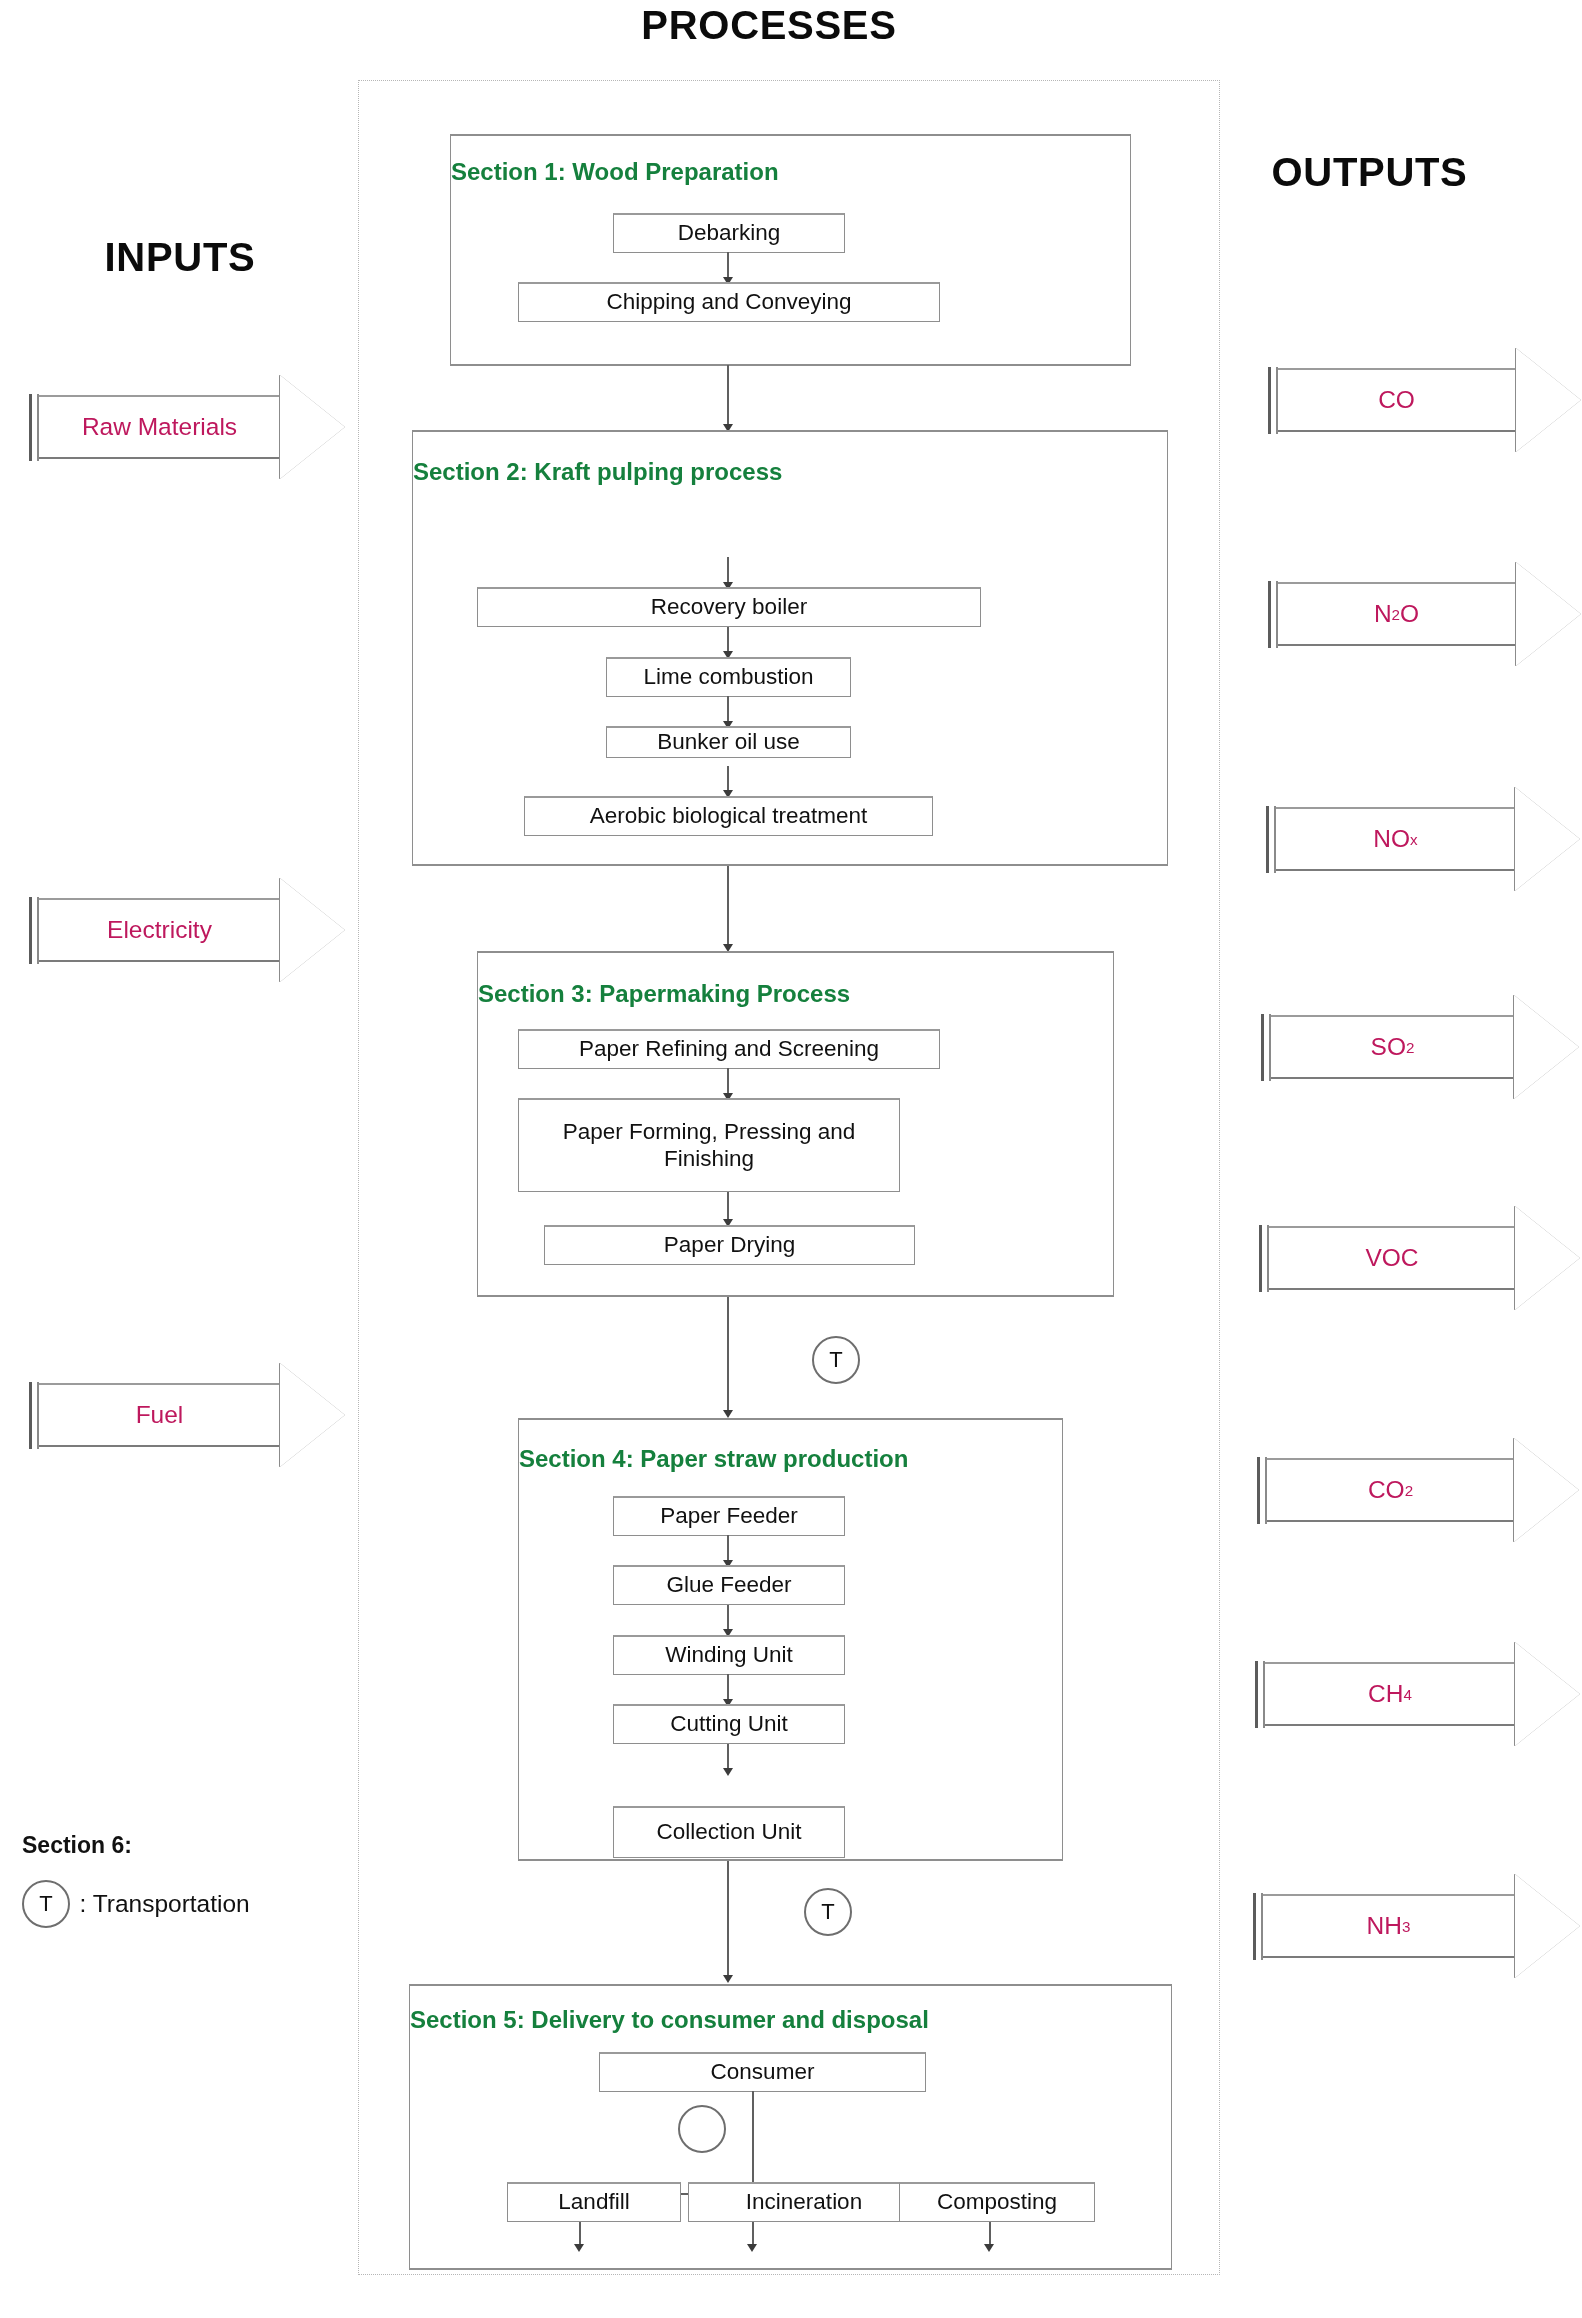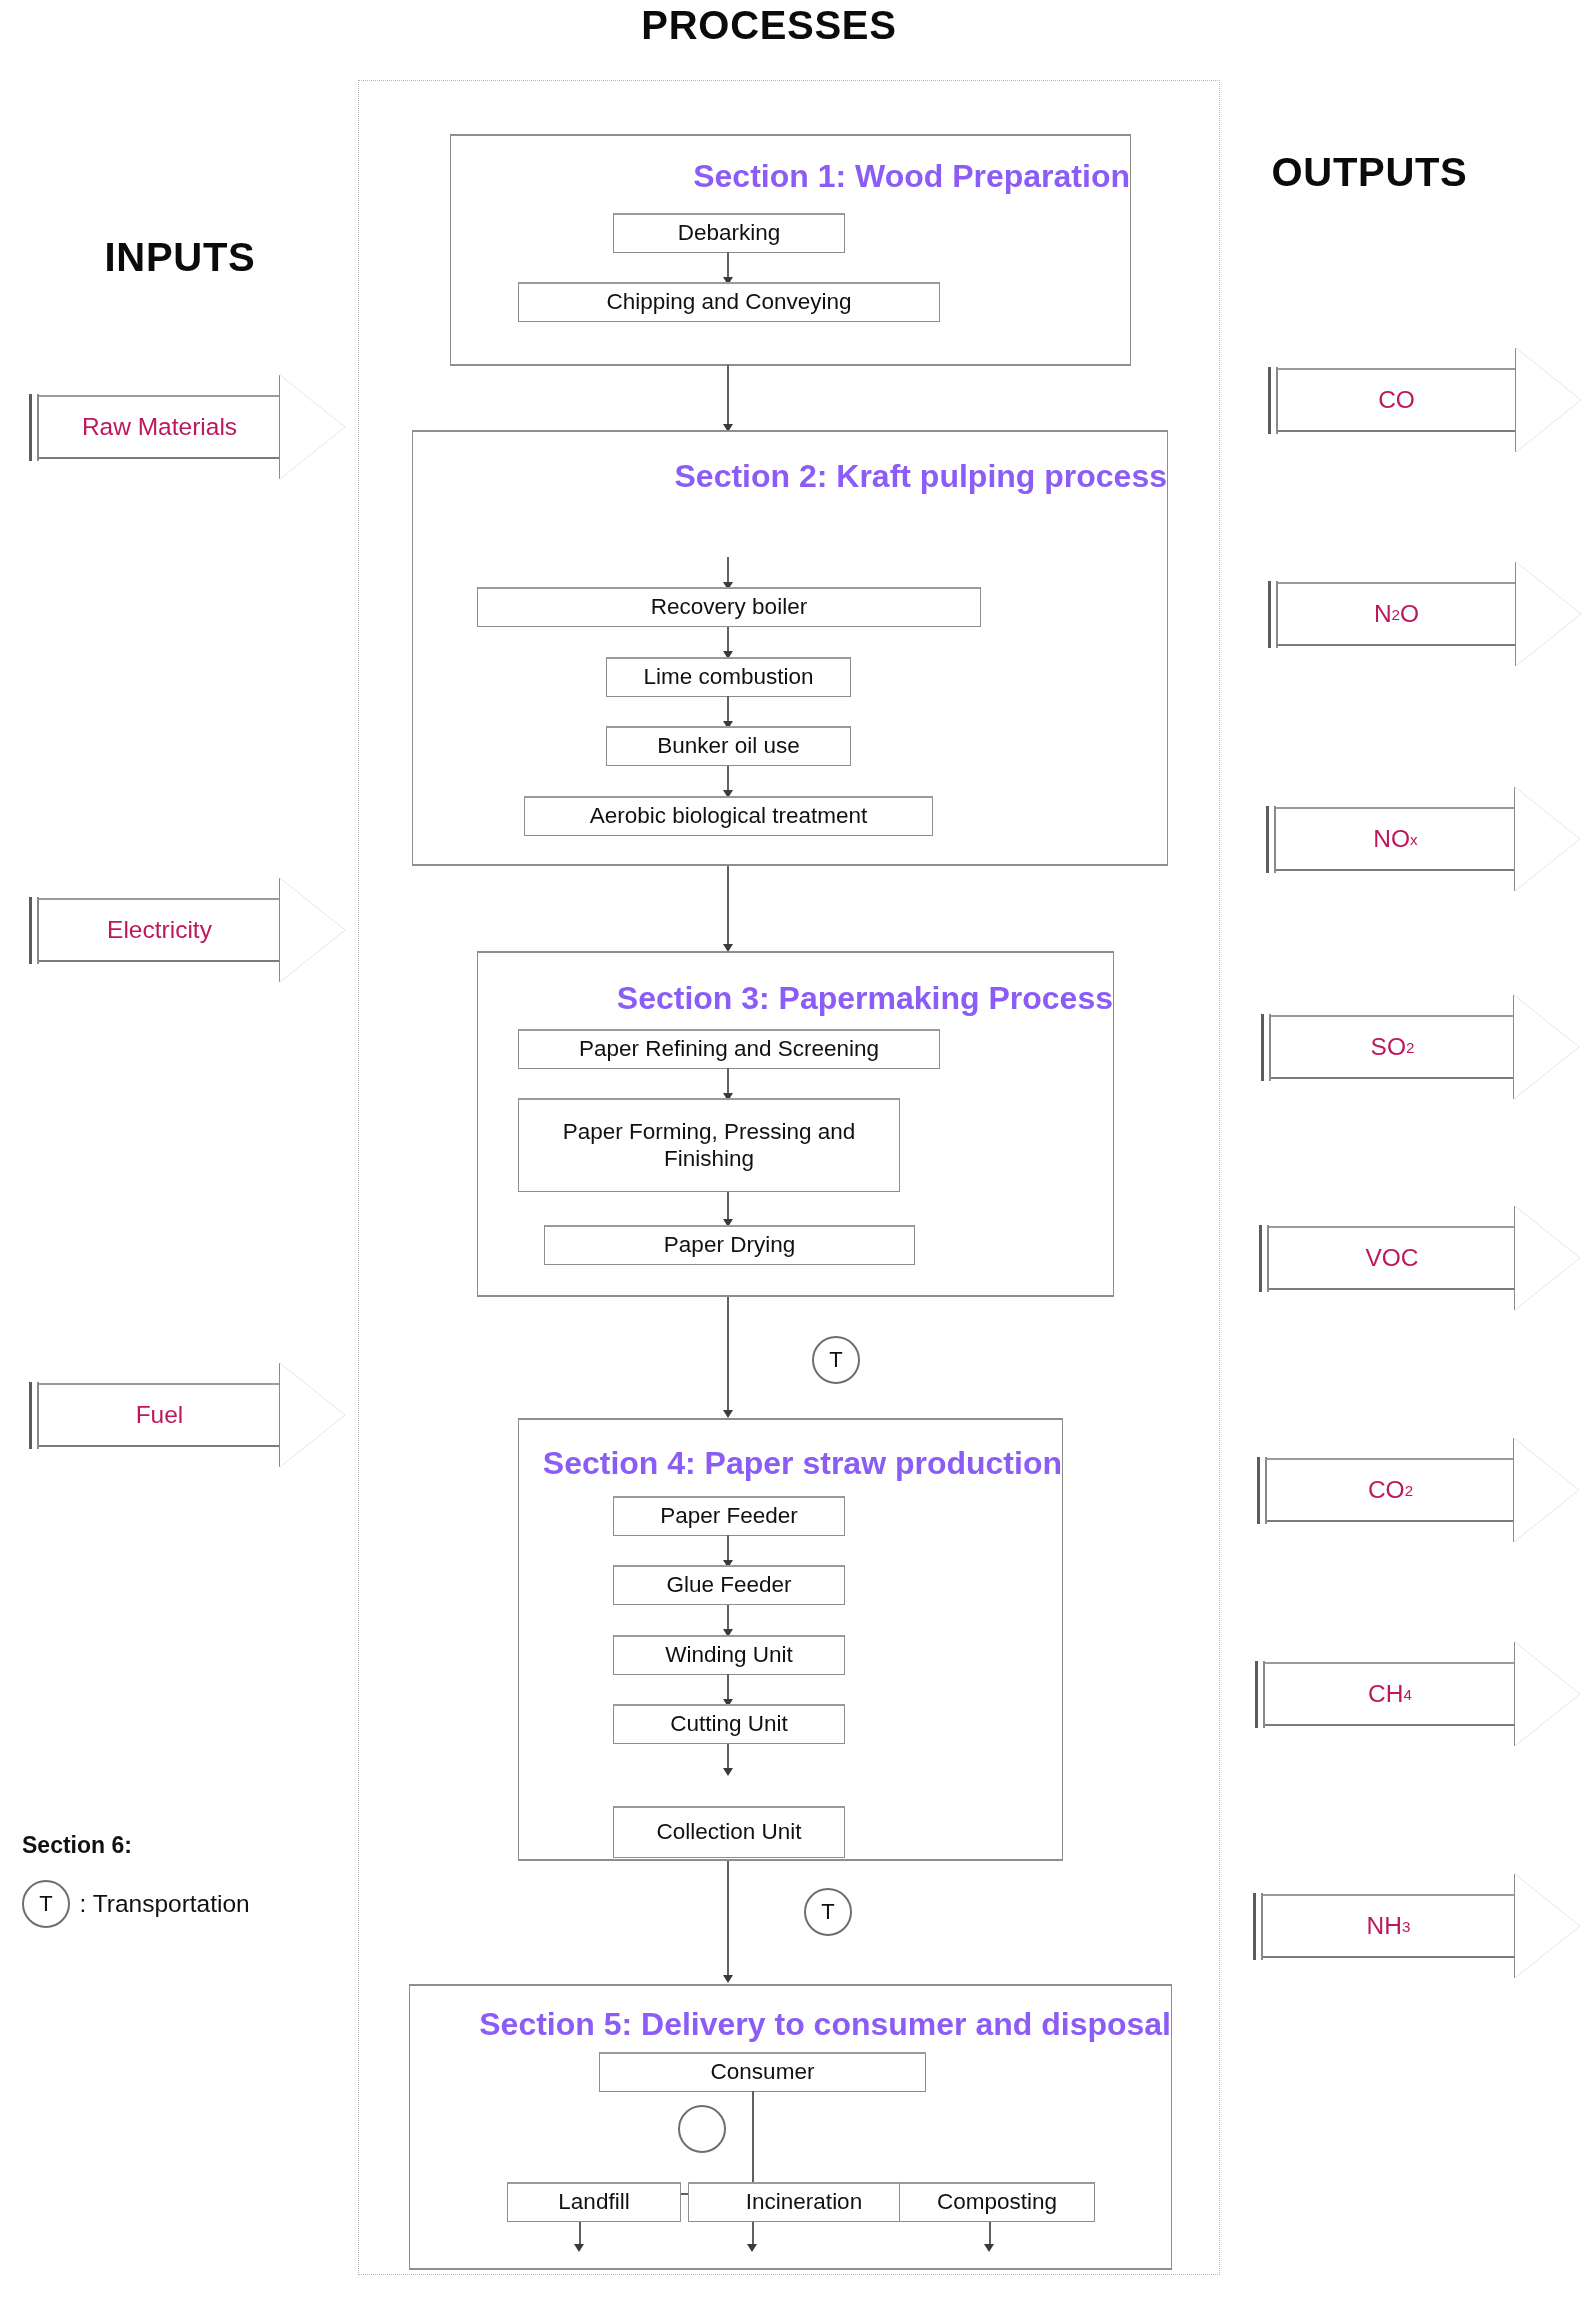--- a/index.html
+++ b/index.html
@@ -44,24 +44,24 @@
     position:absolute;
     box-sizing:border-box;
     background:#ffffff;
     border:1.4px solid #8e8e8e;
     border-top-width:2.7px;
     border-bottom-width:2.7px;
   }
   .section-title{
     position:absolute;
     left:0;right:0;
-    text-align:right;
-    font-size:32px;
+    text-align:left;
+    font-size:24px;
     font-weight:700;
-    color:#8b5cf6;
+    color:#15803d;
     white-space:nowrap;
   }
 
   
   .step{
     position:absolute;
     box-sizing:border-box;
     background:#ffffff;
     border:1.4px solid #8e8e8e;
     border-top-color:#9a9a9a;
@@ -206,21 +206,21 @@
   <div class="arrowhead" style="left:723px; top:582px;"></div>
 
   <div class="step" style="left:477px; top:587px; width:504px; height:40px;">Recovery boiler</div>
   <div class="vline" style="left:727px; top:627px; height:30px;"></div>
   <div class="arrowhead" style="left:723px; top:651px;"></div>
 
   <div class="step" style="left:606px; top:657px; width:245px; height:40px;">Lime combustion</div>
   <div class="vline" style="left:727px; top:696px; height:30px;"></div>
   <div class="arrowhead" style="left:723px; top:721px;"></div>
 
-  <div class="step" style="left:606px; top:726px; width:245px; height:40px;">Bunker oil use</div>
+  <div class="step" style="left:606px; top:726px; width:245px; height:32px;">Bunker oil use</div>
   <div class="vline" style="left:727px; top:766px; height:30px;"></div>
   <div class="arrowhead" style="left:723px; top:790px;"></div>
 
   <div class="step" style="left:524px; top:796px; width:409px; height:40px;">Aerobic biological treatment</div>
 
   <div class="vline" style="left:727px; top:866px; height:83px;"></div>
   <div class="arrowhead" style="left:723px; top:944px;"></div>
 
   <div class="section-box" style="left:477px; top:951px; width:637px; height:346px;">
     <div class="section-title" style="top:27px;">Section 3: Papermaking Process</div>

